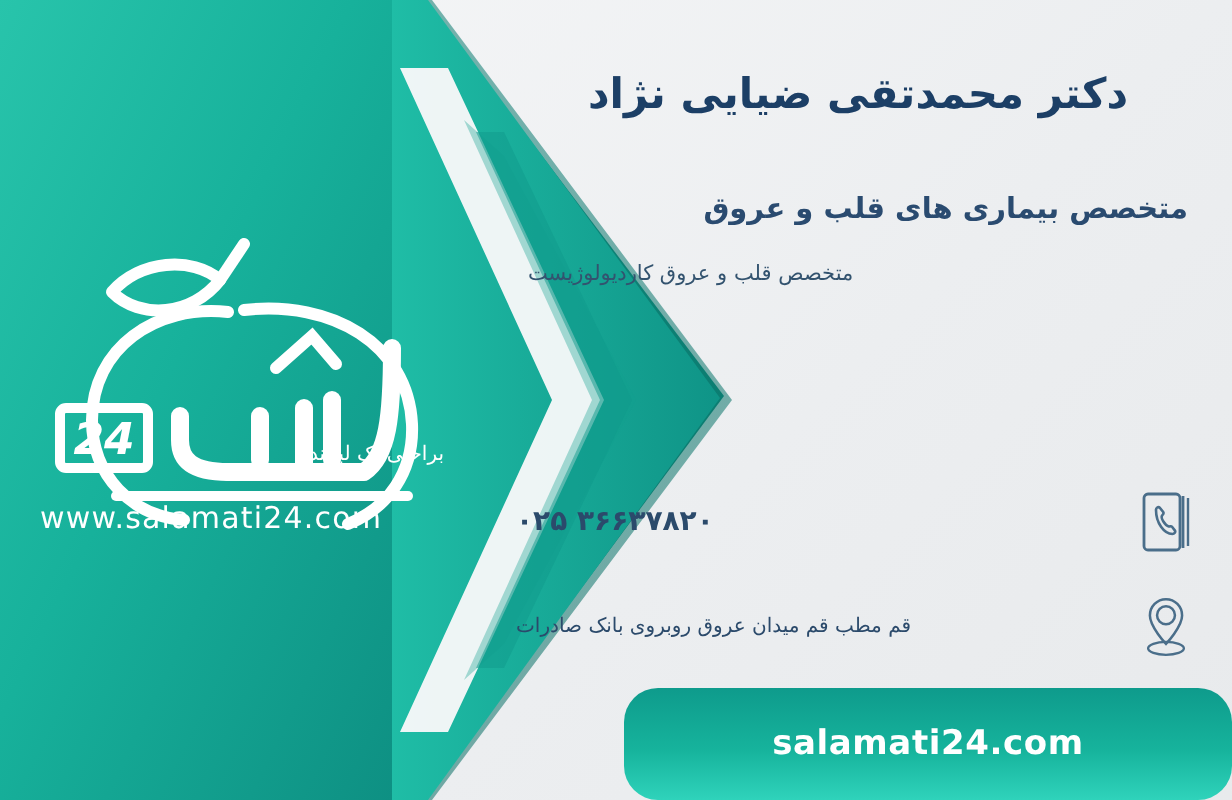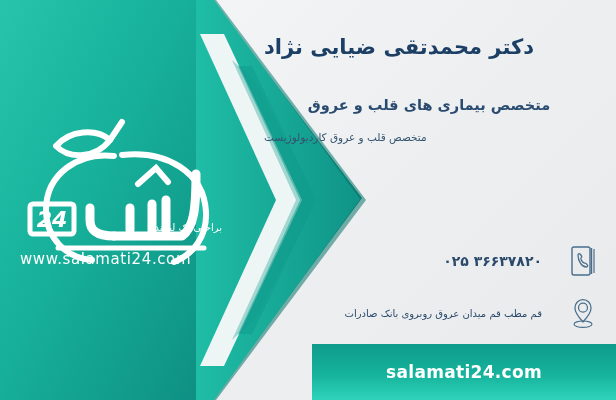--- a/index.html
+++ b/index.html
@@ -60,68 +60,68 @@
     width:330px;
     direction:rtl;
     text-align:left;
   }
   .doctor-name{
     color:#1c3f66;
     font-size:21px;
     font-weight:bold;
     line-height:1.3;
     letter-spacing:0px;
-    text-align:left;
+    text-align:center;
     white-space:nowrap;
   }
   .specialty{
     margin-top:36px;
     color:#2a4b70;
     font-size:14.5px;
     font-weight:bold;
-    text-align:center;
+    text-align:right;
   }
   .sub-specialty{
     margin-top:18px;
     color:#33536f;
     font-size:10.5px;
     text-align:left;
   }
 
   
   .contacts{
     position:absolute;
     right:18px; top:244px;
     width:340px;
     direction:rtl;
   }
   .c-row{
     display:flex;
     align-items:center;
-    justify-content:flex-start;
+    justify-content:space-between;
     gap:26px;
     margin-bottom:18px;
   }
   .c-icon{ width:30px; height:34px; flex:0 0 30px; }
   .c-icon svg{ width:100%; height:100%; display:block; }
   .c-text{
     color:#2b4a6b;
     text-align:left;
     direction:rtl;
   }
   .c-phone{ font-size:14px; letter-spacing:1px; font-weight:600; }
   .c-addr { font-size:10px; }
 
   
   .bottombar{
     position:absolute;
     left:312px; top:344px;
     width:304px; height:56px;
     background:linear-gradient(180deg,#0e9b8c 0%,#16b39c 55%,#2fd3bb 100%);
-    display:flex; align-items:center; justify-content:center;
+    display:flex; align-items:center; justify-content:center;border-radius:17px;
   }
   .bottombar-text{
     color:#ffffff;
     font-size:17px;
     font-weight:bold;
     letter-spacing:.3px;
   }
 </style>
 </head>
 <body>

